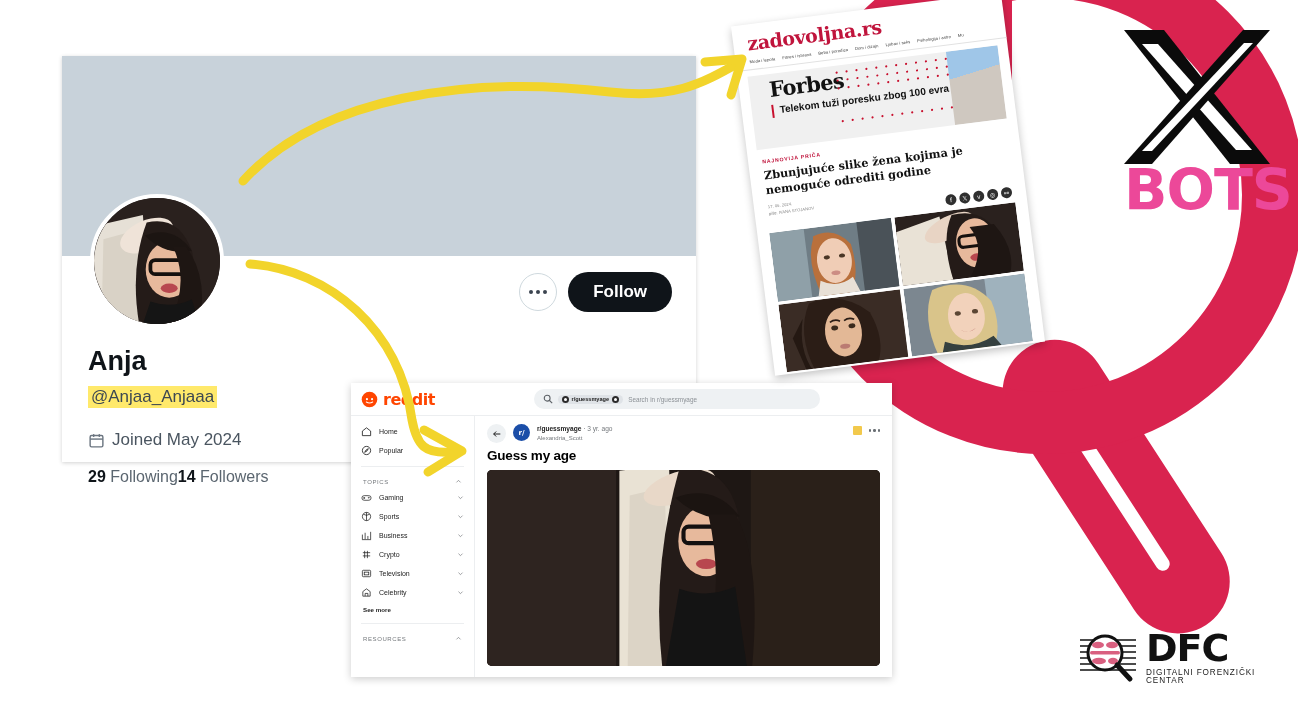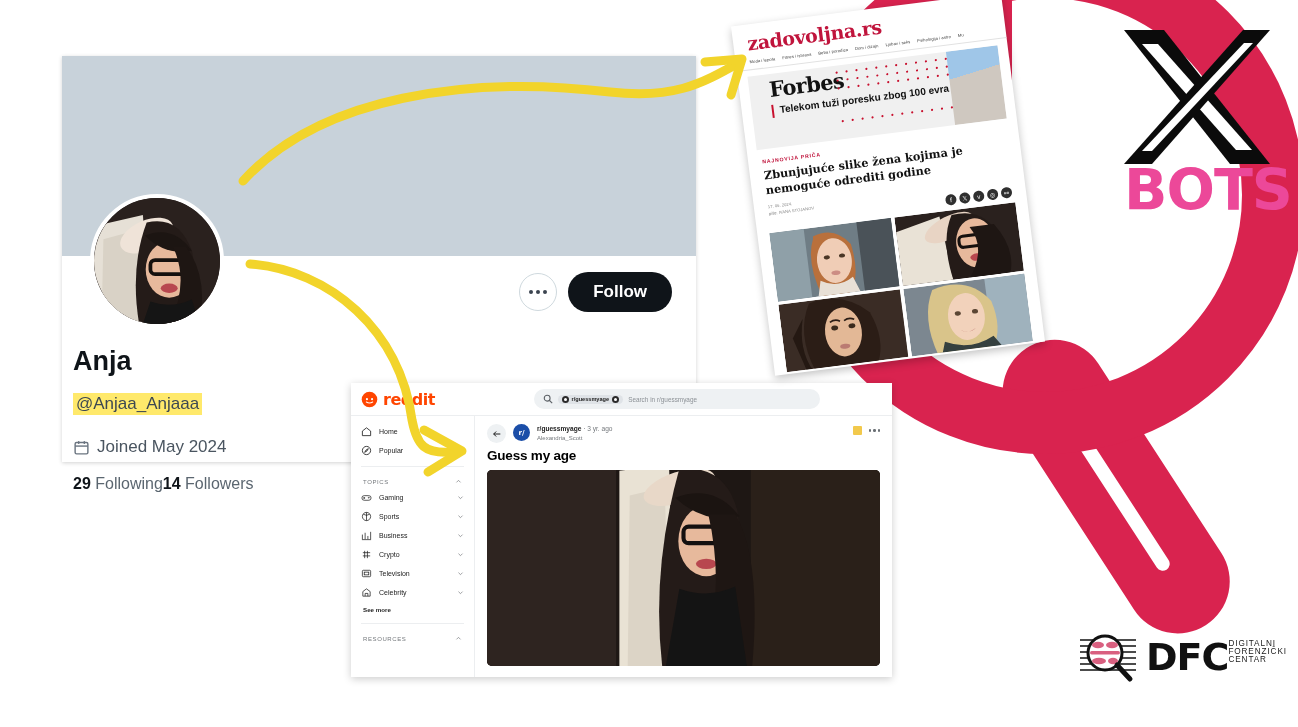--- a/index.html
+++ b/index.html
@@ -26,21 +26,21 @@
     font-weight: 700; font-size: 57px; letter-spacing: -1px;
     color: #ec4899; line-height: 1;
   }
 
   
   .dfc-logo {
     position: absolute; left: 1078px; top: 622px; width: 200px; height: 70px; z-index: 7;
     display: flex; align-items: center; gap: 6px;
   }
   .dfc-mark { width: 62px; height: 52px; flex: 0 0 auto; }
-  .dfc-text { display: flex; line-height: 1; }
+  .dfc-text { display: flex; flex-direction: column; line-height: 1; }
   .dfc-big {
     font-family: "DejaVu Sans", sans-serif; font-weight: 700; font-size: 38px;
     letter-spacing: -1px; color: #111;
   }
   .dfc-sub {
     font-family: "Liberation Sans", sans-serif; font-size: 8.2px;
     letter-spacing: 0.9px; color: #1a1a1a; margin-top: 2px;
   }
 
   
@@ -68,25 +68,25 @@
     border: 1.4px solid #cfd9de; background: #fff;
     display: flex; align-items: center; justify-content: center;
     gap: 3px; cursor: pointer;
   }
   .more-btn i { width: 4px; height: 4px; border-radius: 50%; background: #3b4450; display: block; }
   .follow-btn {
     background: #0f1419; color: #fff; border: none; border-radius: 999px;
     padding: 10px 25px; font-size: 17px; font-weight: 700; cursor: pointer;
     font-family: "Liberation Sans", sans-serif;
   }
-  .profile-info { position: absolute; left: 11px; top: 90px; }
+  .profile-info { position: absolute; left: 26px; top: 90px; }
   .profile-name {
     font-size: 27px; font-weight: 700; color: #0f1419; line-height: 1.15;
   }
-  .profile-handle-wrap { margin-top: 16px; }
+  .profile-handle-wrap { margin-top: 9px; }
   .profile-handle {
     font-size: 17px; color: #3d4852; background: #ffe96b;
     padding: 1px 3px; display: inline-block;
   }
   .joined-row {
     margin-top: 22px; display: flex; align-items: center; gap: 7px;
     font-size: 17px; color: #4a5560;
   }
   .cal-icon { width: 17px; height: 17px; flex: 0 0 auto; }
   .stats-row { margin-top: 18px; display: flex; font-size: 16px; color: #5b6670; }

